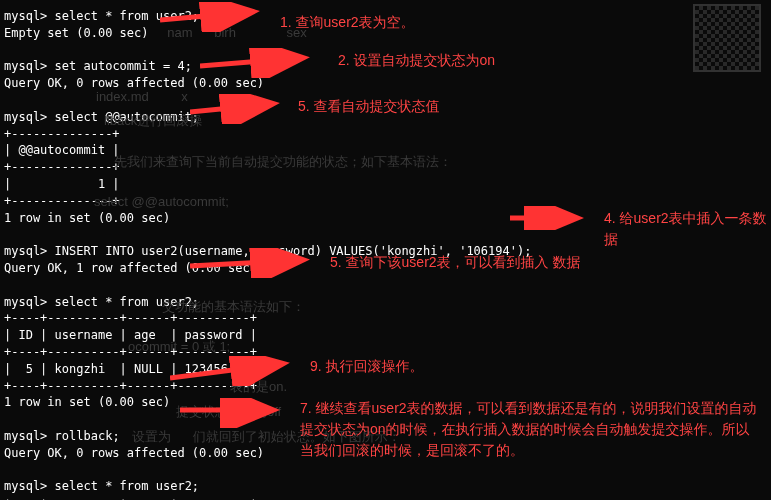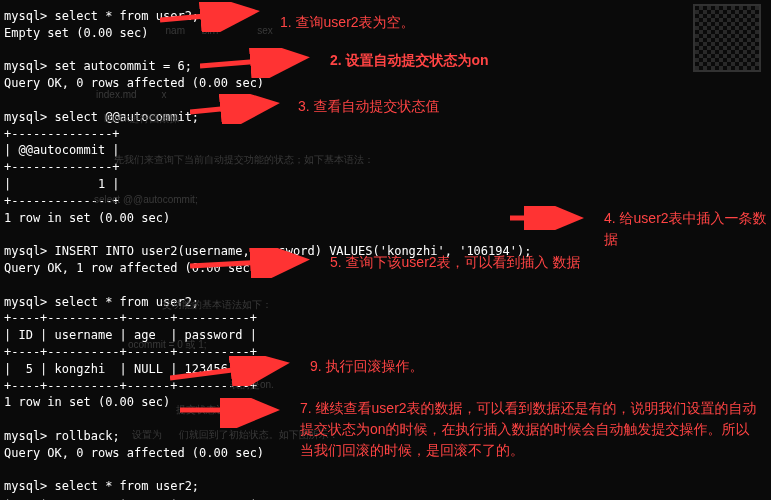--- a/index.html
+++ b/index.html
@@ -45,21 +45,21 @@
   .qr .inner {
     width: 100%;
     height: 100%;
     background:
       conic-gradient(#888 25%, transparent 0 50%, #888 0 75%, transparent 0) 0 0/8px 8px;
   }
   .ghost {
     position: absolute;
     color: #3a3a3a;
     font-family: "PingFang SC","Microsoft YaHei",sans-serif;
-    font-size: 10px;
+    font-size: 13px;
     white-space: pre;
   }
 </style>
 </head>
 <body>
 
 <div class="ghost" style="top:24px; left:160px;">  nam      birh              sex</div>
 <div class="ghost" style="top:88px; left:96px;">index.md         x</div>
 <div class="ghost" style="top:112px; left:104px;">llback进行回滚操</div>
 <div class="ghost" style="top:153px; left:114px;">先我们来查询下当前自动提交功能的状态；如下基本语法：</div>
@@ -70,21 +70,21 @@
 <div class="ghost" style="top:403px; left:176px;">提交状态设置为off</div>
 <div class="ghost" style="top:428px; left:132px;">设置为      们就回到了初始状态。如下图所示：</div>
 
 <div class="qr">
     <div class="inner"></div>
   </div>
 
 <div class="terminal"><span><span>mysql&gt;</span> <span class="cmd">select * from user2;</span></span>
 <span class="result">Empty set (0.00 sec)</span>
 
-<span><span>mysql&gt;</span> <span class="cmd">set autocommit = 6;</span></span>
+<span><span>mysql&gt;</span> <span class="cmd">set autocommit = 4;</span></span>
 <span class="result">Query OK, 0 rows affected (0.00 sec)</span>
 
 <span><span>mysql&gt;</span> <span class="cmd">select @@autocommit;</span></span>
 <span class="result">+--------------+
 | @@autocommit |
 +--------------+
 |            1 |
 +--------------+
 1 row in set (0.00 sec)</span>
 
@@ -132,18 +132,18 @@
   <line x1="0" y1="18" x2="110" y2="12" stroke="#ff3333" stroke-width="5" marker-end="url(#ah1)"></line>
 </svg>
 <svg class="arrow" style="top:356px; left:170px;" width="130" height="30">
   <line x1="0" y1="22" x2="110" y2="8" stroke="#ff3333" stroke-width="5" marker-end="url(#ah1)"></line>
 </svg>
 <svg class="arrow" style="top:398px; left:180px;" width="110" height="30">
   <line x1="0" y1="12" x2="90" y2="12" stroke="#ff3333" stroke-width="5" marker-end="url(#ah1)"></line>
 </svg>
 
 <div class="annotation" style="top:12px; left:280px;">1. 查询user2表为空。</div>
-<div class="annotation" style="top:50px; left:330px;font-weight:bold;">2. 设置自动提交状态为on</div>
-<div class="annotation" style="top:96px; left:298px;">3. 查看自动提交状态值</div>
+<div class="annotation" style="top:50px; left:338px;">2. 设置自动提交状态为on</div>
+<div class="annotation" style="top:96px; left:298px;">5. 查看自动提交状态值</div>
 <div class="annotation" style="top:208px; left:604px;">4. 给user2表中插入一条数据</div>
 <div class="annotation" style="top:252px; left:330px; max-width:400px;">5. 查询下该user2表，可以看到插入 数据</div>
 <div class="annotation" style="top:356px; left:310px;">9. 执行回滚操作。</div>
 <div class="annotation" style="top:398px; left:300px; max-width:460px;">7. 继续查看user2表的数据，可以看到数据还是有的，说明我们设置的自动提交状态为on的时候，在执行插入数据的时候会自动触发提交操作。所以当我们回滚的时候，是回滚不了的。</div>
 
 </body></html>

